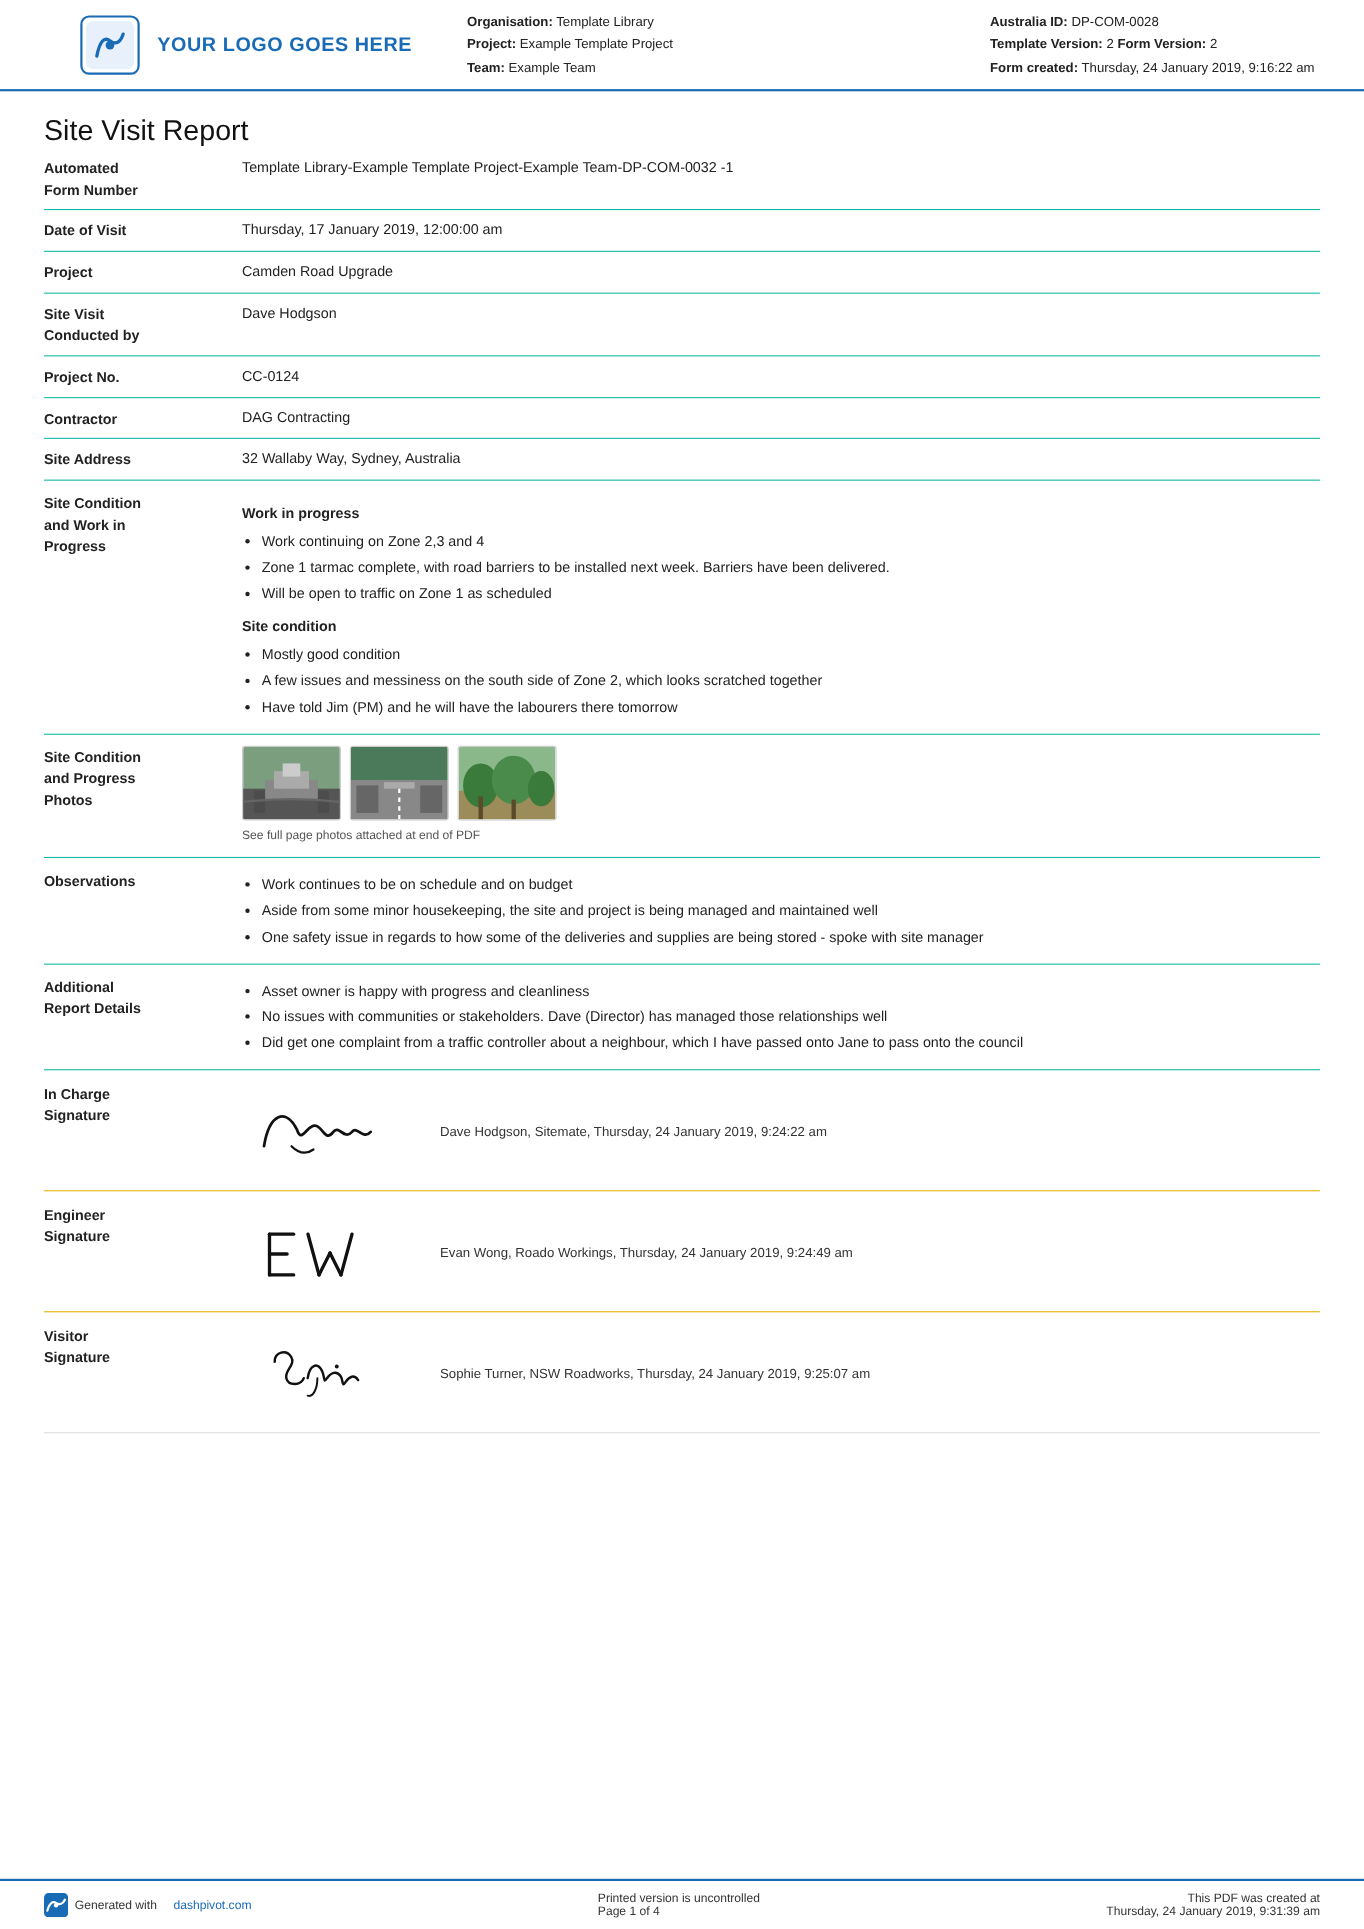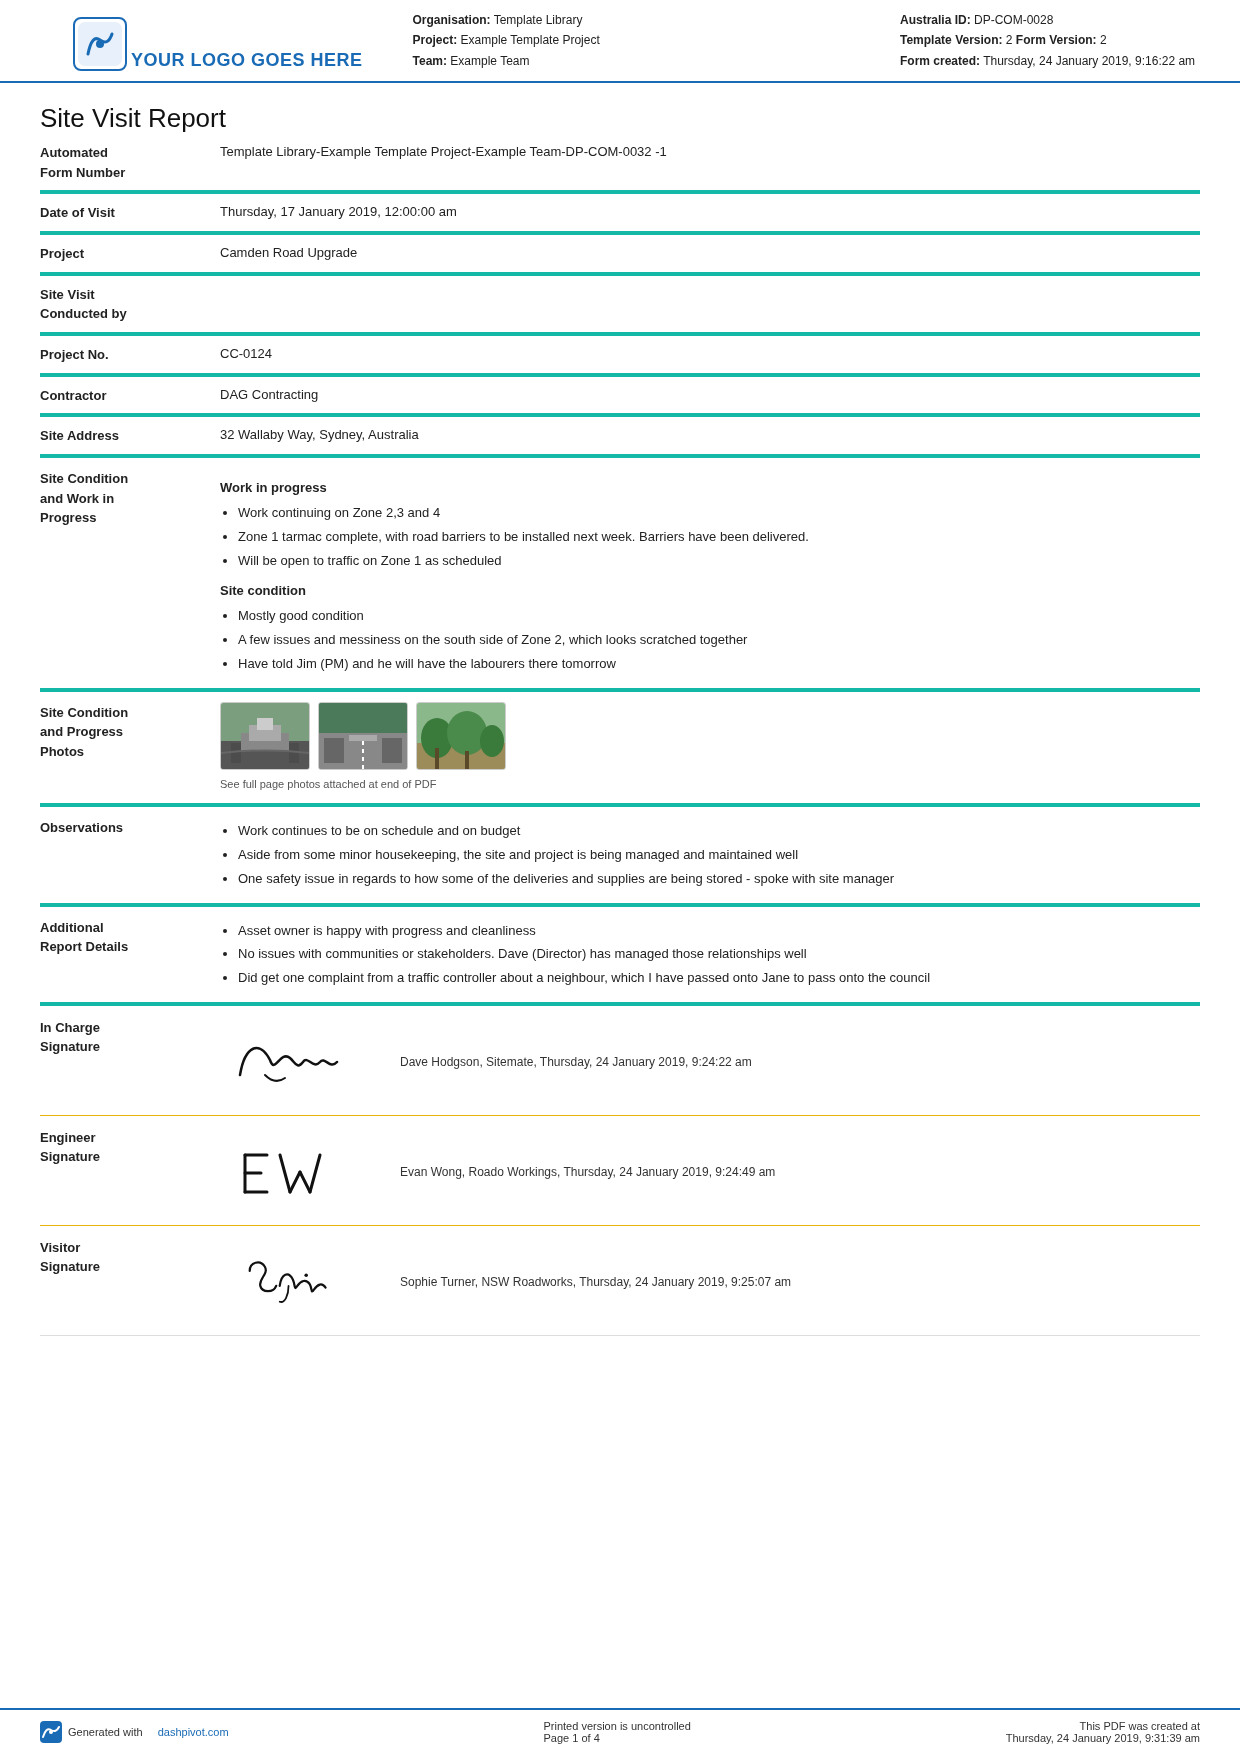--- a/index.html
+++ b/index.html
@@ -23,22 +23,22 @@
     
     .header {
       display: flex;
       align-items: stretch;
       border-bottom: 2px solid #1a6bb5;
       padding: 10px 40px 10px 40px;
       gap: 20px;
     }
     .logo-area {
       display: flex;
-      align-items: flex-end;
-      gap: 4px;
+      align-items: center;
+      gap: 16px;
       min-width: 260px;
       flex-shrink: 0;
       padding-left: 33px;
     }
     .logo-icon {
       width: 54px;
       height: 54px;
       border: 2px solid #1a6bb5;
       border-radius: 8px;
       display: flex;
@@ -76,21 +76,21 @@
       font-size: 26px;
       font-weight: normal;
       margin-bottom: 0;
       color: #111;
       border-bottom: none;
     }
     
     .field-row {
       display: flex;
       align-items: flex-start;
-      border-bottom: 4px solid #14b8a6;
+      border-bottom: 1px solid #14b8a6;
       padding: 8px 0;
       min-height: 36px;
     }
     .field-label {
       font-weight: bold;
       font-size: 13px;
       min-width: 180px;
       max-width: 180px;
       flex-shrink: 0;
       line-height: 1.5;
@@ -246,20 +246,21 @@
       <div class="field-value">Thursday, 17 January 2019, 12:00:00 am</div>
     </div>
 
     <div class="field-row">
       <div class="field-label">Project</div>
       <div class="field-value">Camden Road Upgrade</div>
     </div>
 
     <div class="field-row">
       <div class="field-label">Site Visit<br>Conducted by</div>
+      <div class="field-value">Dave Hodgson</div>
     </div>
 
     <div class="field-row">
       <div class="field-label">Project No.</div>
       <div class="field-value">CC-0124</div>
     </div>
 
     <div class="field-row">
       <div class="field-label">Contractor</div>
       <div class="field-value">DAG Contracting</div>

